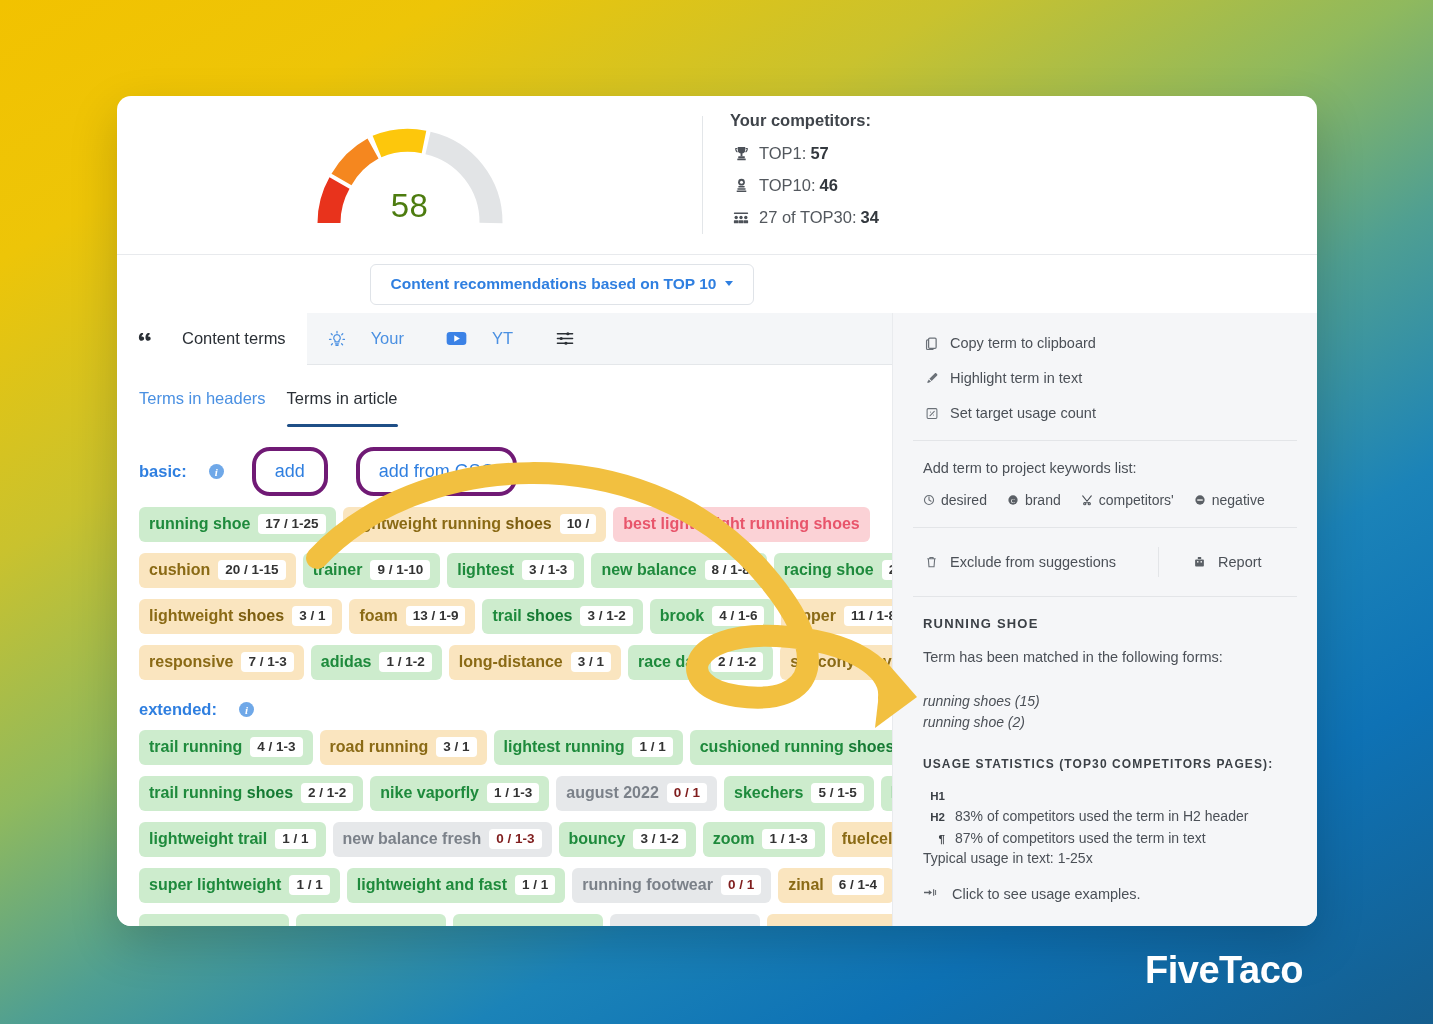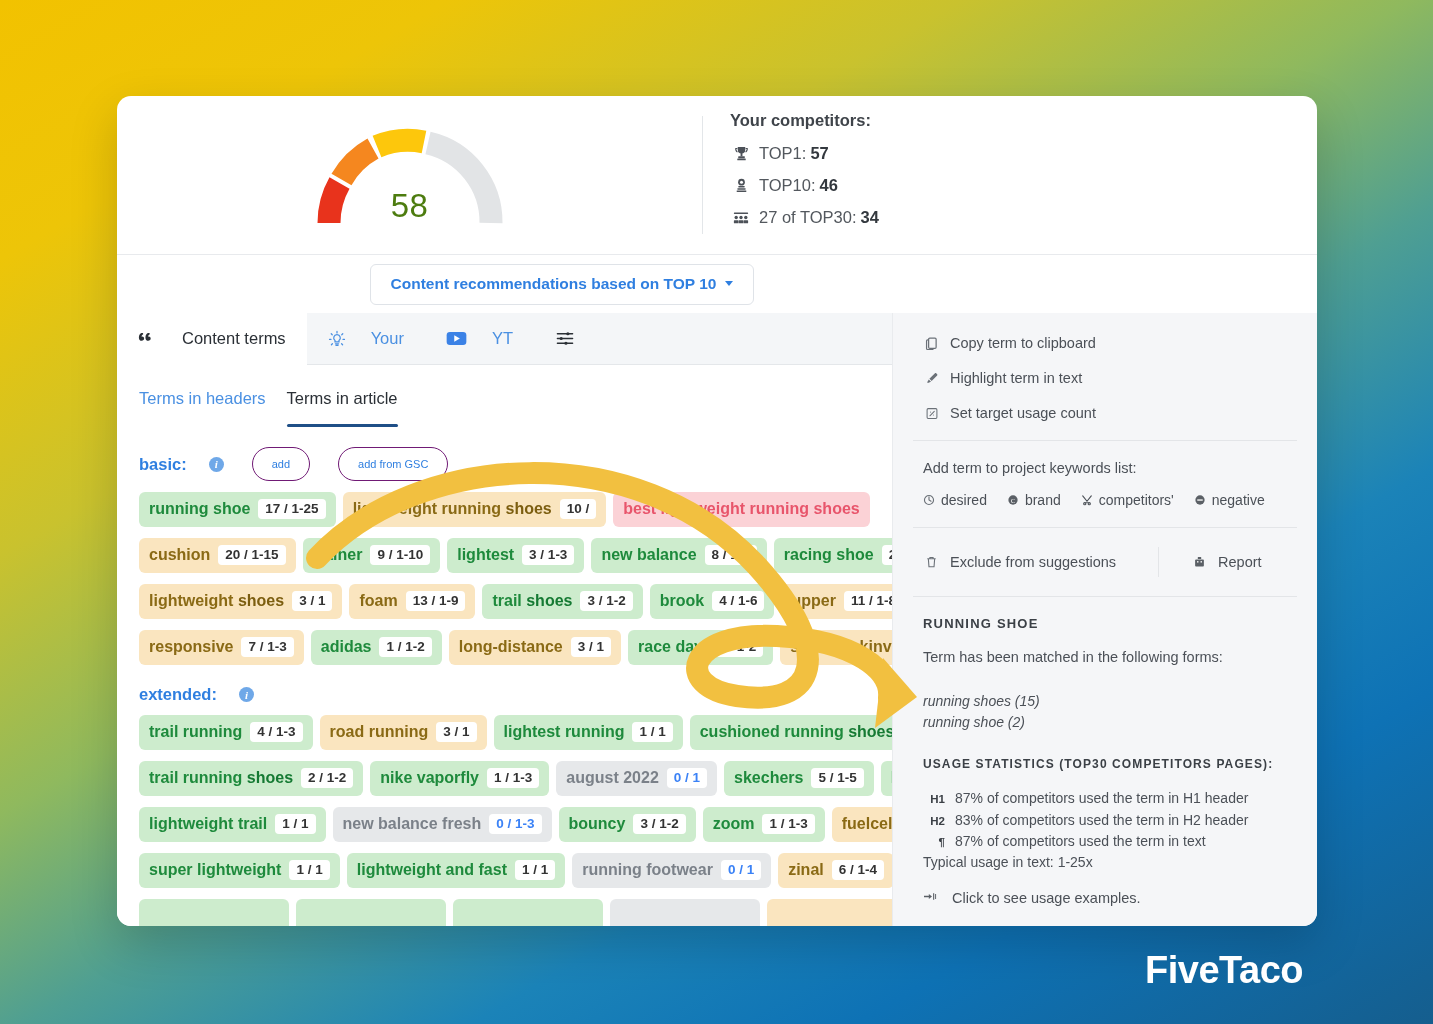--- a/index.html
+++ b/index.html
@@ -202,24 +202,24 @@
     color: #fff;
     font-size: 11px;
     font-weight: bold;
     font-style: italic;
     display: inline-flex;
     align-items: center;
     justify-content: center;
     font-family: "Liberation Serif", serif;
   }
   .pill-btn {
-    border: 1px solid #701a75;
+    border: 4px solid #701a75;
     border-radius: 18px;
     padding: 10px 19px;
-    font-size: 11px;
+    font-size: 18px;
     color: #2f7fe0;
     background: #fff;
     cursor: pointer;
     margin-left: 6px;
     white-space: nowrap;
   }
 
   
   .chips {
     display: flex;
@@ -246,21 +246,21 @@
     border-radius: 4px;
     padding: 2px 7px 3px;
     font-size: 13.5px;
     font-weight: bold;
     color: #333;
   }
   .chip.green  { background: #cdeccd; color: #1e8a3c; }
   .chip.amber  { background: #fae5bf; color: #8a6a15; }
   .chip.red    { background: #fbd2d6; color: #e8556b; }
   .chip.grey   { background: #e6e8ea; color: #7b8189; }
-  .chip.grey .cnt { color: #3b82f6; }
+  .chip.grey .cnt { color: #7f1d1d; }
   .chip .strong { font-weight: bold; }
   .chip.green .strong { color: #157a33; }
   .chip.amber .strong { color: #7c5e10; }
 
   
   .right-pane {
     width: 425px;
     background: #f5f6f8;
     border-left: 1px solid #e9ebee;
     padding: 22px 0 0 0;
@@ -801,21 +801,20 @@
 
       <div class="rp-term">RUNNING SHOE</div>
       <div class="rp-p">Term has been matched in the following forms:</div>
       <div class="rp-forms" style="white-space:pre-line">running shoes (15)
 running shoe (2)</div>
 
       <div class="rp-stats-title">USAGE STATISTICS (TOP30 COMPETITORS PAGES):</div>
 
       <div class="stat-line">
         <span class="stat-key">H1</span>
-        <span>87% of competitors used the term in H1 header</span>
       </div>
       <div class="stat-line">
         <span class="stat-key">H2</span>
         <span>83% of competitors used the term in H2 header</span>
       </div>
       <div class="stat-line">
         <span class="stat-key">¶</span>
         <span>87% of competitors used the term in text</span>
       </div>
       <div class="rp-typical">Typical usage in text: 1-25x</div>

